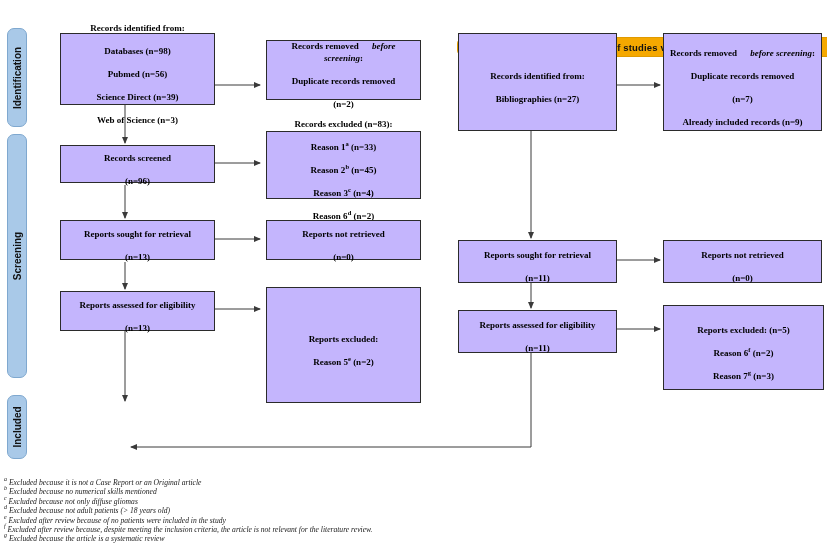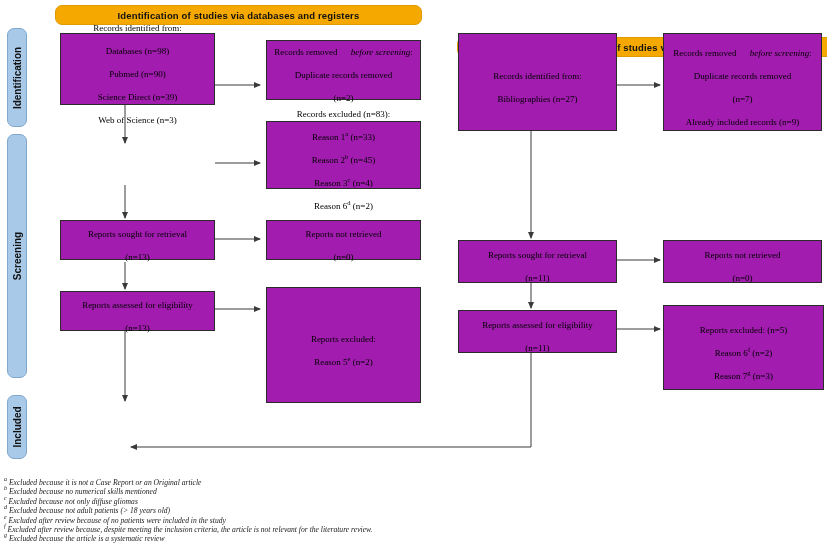--- a/index.html
+++ b/index.html
@@ -66,26 +66,27 @@
     font-family: "Liberation Sans", "DejaVu Sans", sans-serif;
     font-weight: bold;
     font-size: 10px;
     color: #111111;
   }
 
   
   .node {
     position: absolute;
     border: 1.4px solid #2b2b2b;
-    background: #a21caf;
+    background: #c4b5fd;
     box-sizing: border-box;
     display: flex;
     align-items: center;
     justify-content: center;
     padding: 2px 4px;
+    font-weight: bold;
   }
   .node-text {
     font-family: "Liberation Serif", "DejaVu Serif", serif;
     font-size: 9px;
     line-height: 11.5px;
     text-align: center;
     white-space: pre-line;
     color: #000000;
   }
   .node-text i {
@@ -156,57 +157,60 @@
       <line x1="617" y1="260" x2="660" y2="260" marker-end="url(#arrowhead)"></line>
 
       <line x1="531" y1="283" x2="531" y2="308" marker-end="url(#arrowhead)"></line>
 
       <line x1="617" y1="329" x2="660" y2="329" marker-end="url(#arrowhead)"></line>
 
       <path d="M531,352 L531,447 L131,447" marker-end="url(#arrowhead)"></path>
     </g>
   </svg>
 
-  <div class="banner" style="left:55px; top:5px; width:367px; height:20px;">
-    <span>Identification of studies via databases and registers</span>
-  </div>
   <div class="banner" style="left:457px; top:5px; width:378px; height:20px;margin-top:32px;">
     <span>Identification of studies via other methods</span>
   </div>
 
   <div class="phase" style="left:7px; top:28px; width:20px; height:99px;">
     <span class="phase-label">Identification</span>
   </div>
   <div class="phase" style="left:7px; top:134px; width:20px; height:244px;">
     <span class="phase-label">Screening</span>
   </div>
   <div class="phase" style="left:7px; top:395px; width:20px; height:64px;">
     <span class="phase-label">Included</span>
   </div>
 
   <div class="node" style="left:60px; top:33px; width:155px; height:72px;">
     <div class="node-text">
       <span>Records identified from:</span><br>
       <span>Databases (n=98)</span><br>
-      <span>Pubmed (n=90)</span><br>
+      <span>Pubmed (n=56)</span><br>
       <span>Science Direct (n=39)</span><br>
       <span>Web of Science (n=3)</span>
     </div>
   </div>
 
   <div class="node" style="left:266px; top:40px; width:155px; height:60px;">
     <div class="node-text">
       <span>Records removed </span><i>before screening</i><span>:</span><br>
       <span>Duplicate records removed</span><br>
       <span>(n=2)</span>
     </div>
   </div>
 
-
-  <div class="node" style="left:266px; top:121px; width:155px; height:68px;">
+  <div class="node" style="left:60px; top:145px; width:155px; height:38px;">
+    <div class="node-text">
+      <span>Records screened</span><br>
+      <span>(n=96)</span>
+    </div>
+  </div>
+
+  <div class="node" style="left:266px; top:131px; width:155px; height:68px;">
     <div class="node-text">
       <span>Records excluded (n=83):</span><br>
       <span>Reason 1</span><sup>a</sup> <span>(n=33)</span><br>
       <span>Reason 2</span><sup>b</sup> <span>(n=45)</span><br>
       <span>Reason 3</span><sup>c</sup> <span>(n=4)</span><br>
       <span>Reason 6</span><sup>d</sup> <span>(n=2)</span>
     </div>
   </div>
 
   <div class="node" style="left:60px; top:220px; width:155px; height:40px;">

